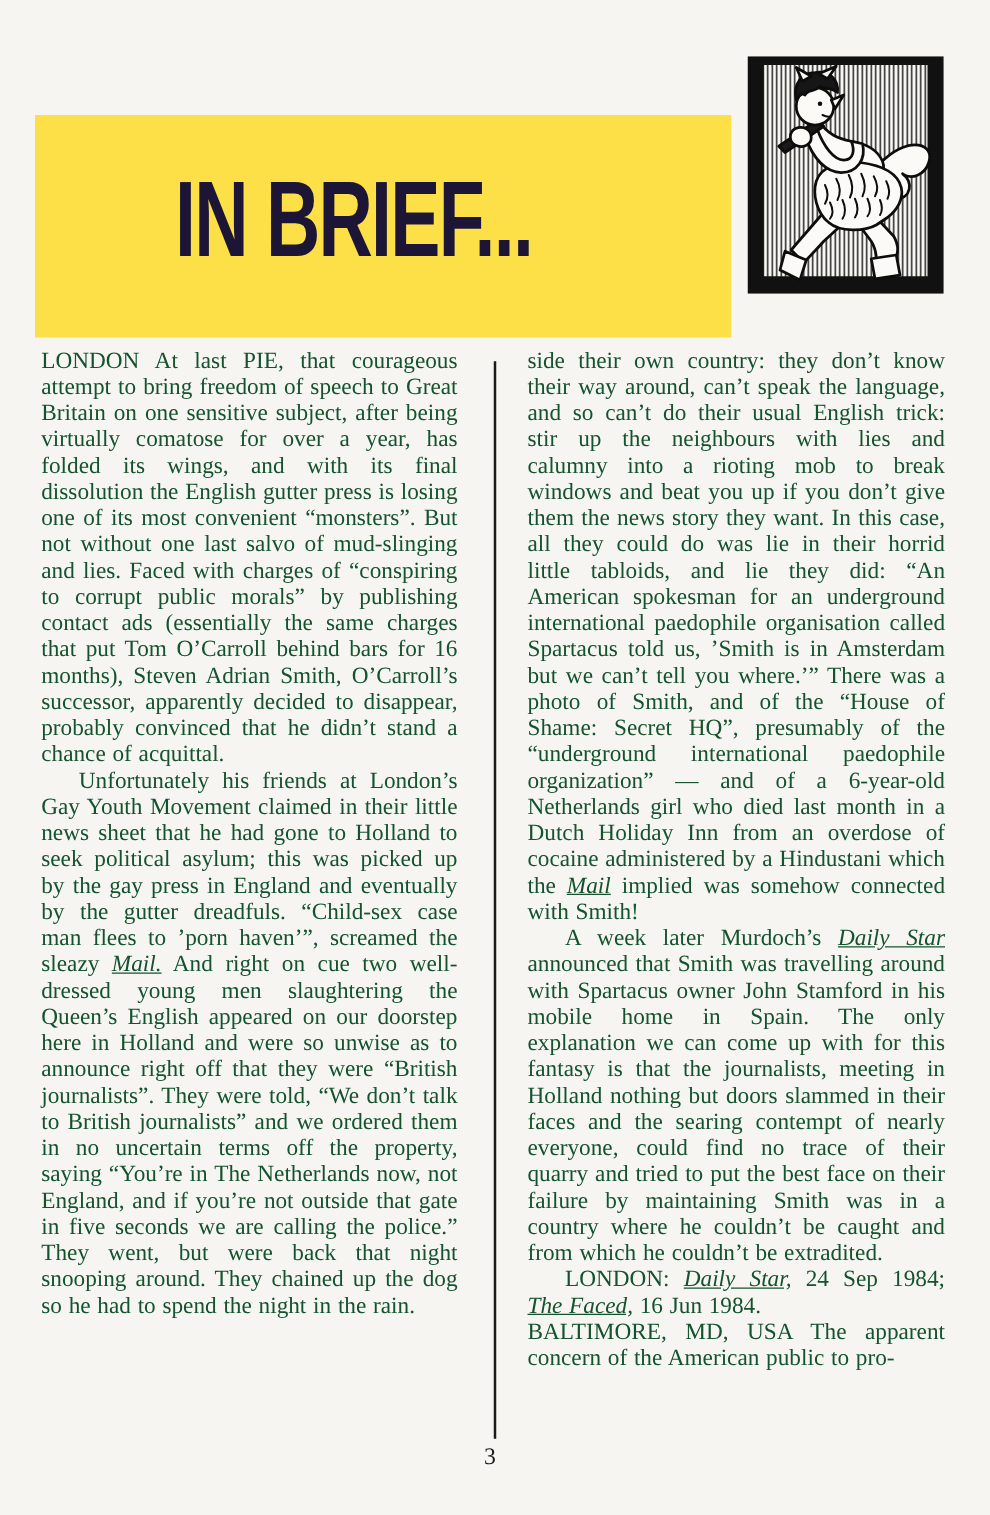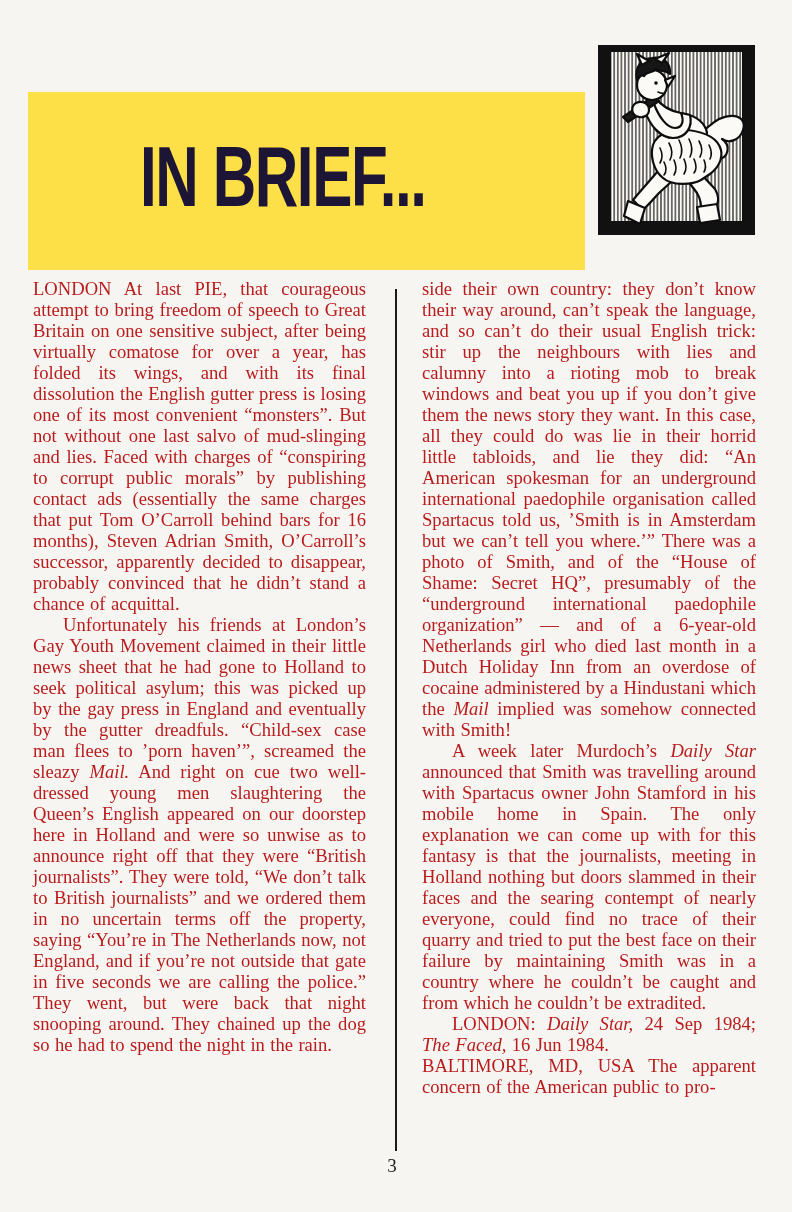--- a/index.html
+++ b/index.html
@@ -21,28 +21,28 @@
     font-weight:700;font-size:86px;line-height:88px;
     letter-spacing:-2px;color:#1d1535;
     transform:scaleX(0.70);transform-origin:0 0;white-space:nowrap;
   }
   
   .illustration{position:absolute;left:598px;top:45px;width:157px;height:190px;}
   
   .col{
     position:absolute;top:278px;
     font-size:18.6px;line-height:21px;text-align:justify;
-    color:#b91c1c;word-spacing:0.04em;
+    color:#14532d;word-spacing:0.04em;
   }
   .col-left{left:33px;width:333px;}
   .col-right{left:422px;width:334px;}
   p.para{margin:0;padding:0;}
   p.indent{text-indent:30px;}
   p.gap{}
-  .it{font-style:italic;}
+  .it{font-style:italic;text-decoration:underline;}
   
   .divider{position:absolute;left:395px;top:289px;width:2px;height:862px;background:#1b1b1b;}
   .page-number{
     position:absolute;left:376px;top:1155px;width:32px;text-align:center;
     font-size:19px;color:#1c1c1c;
   }
 </style>
 </head>
 <body>
 

